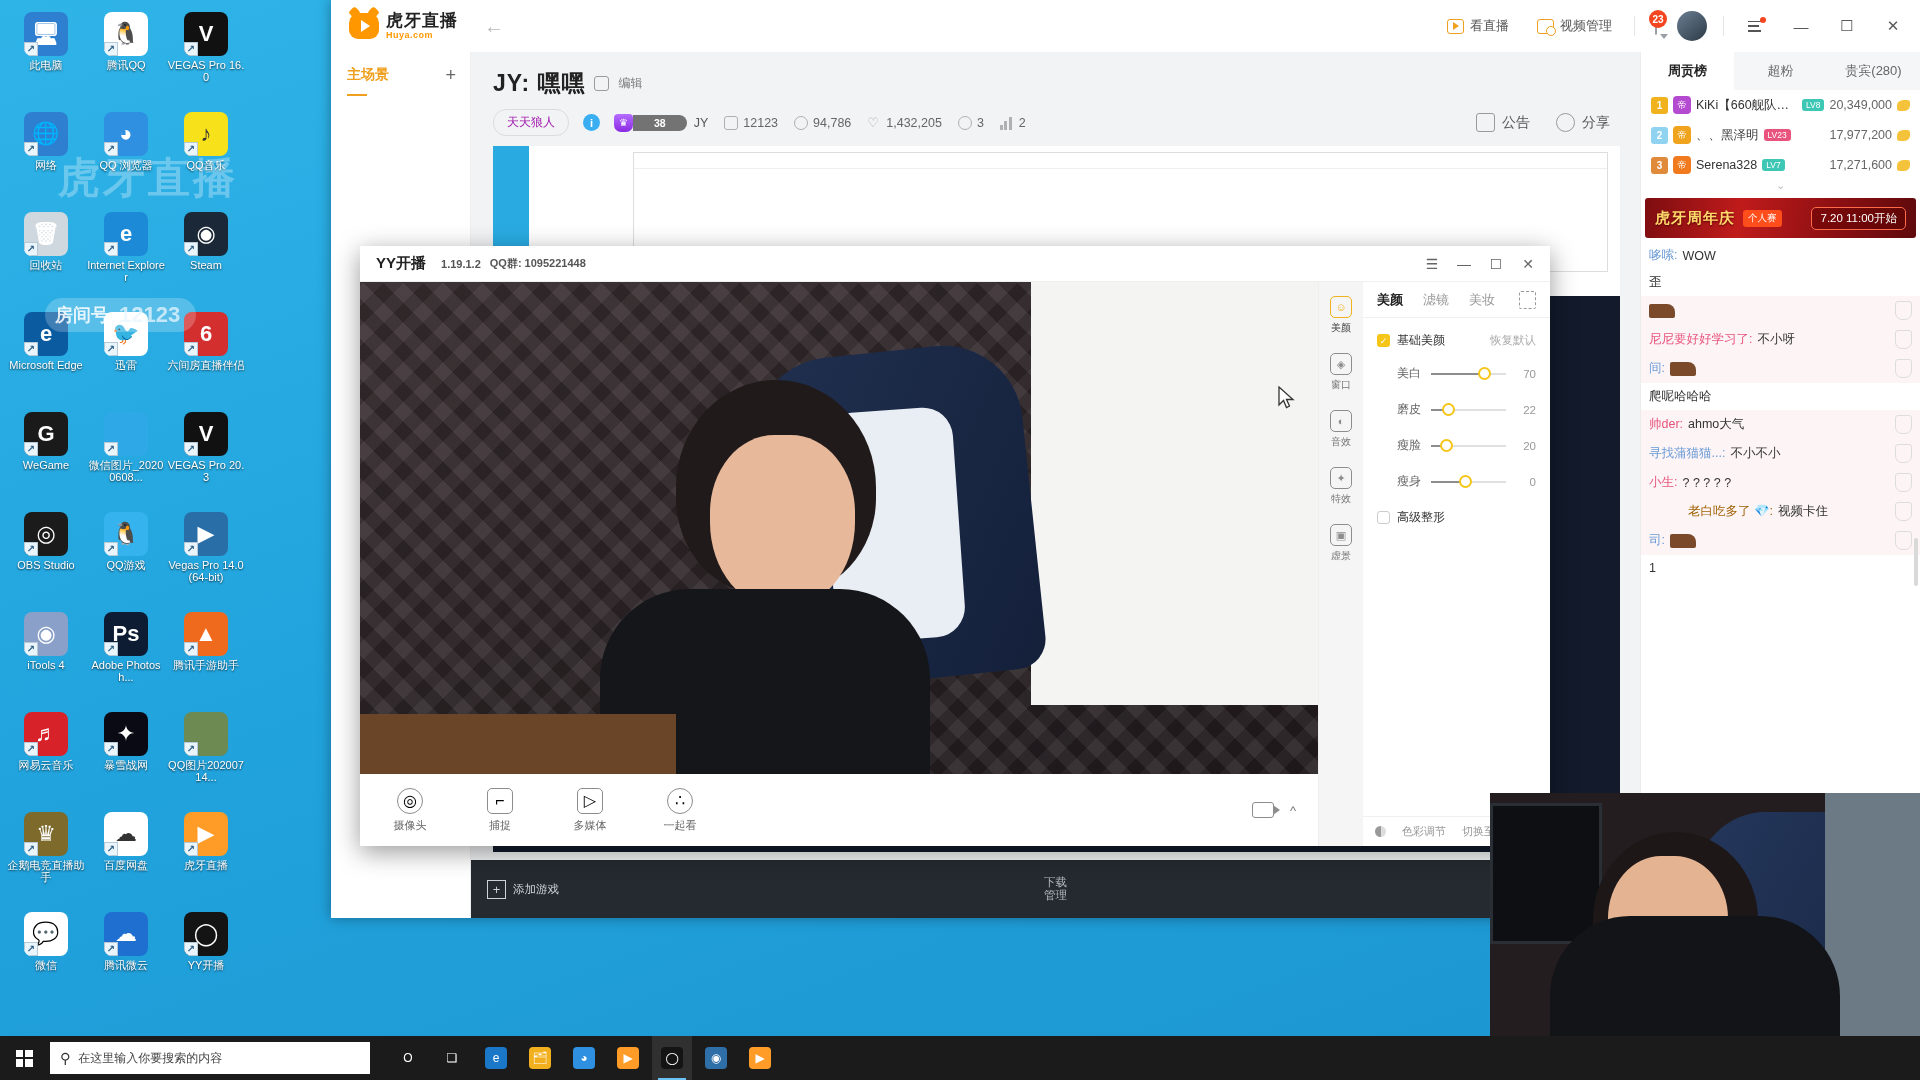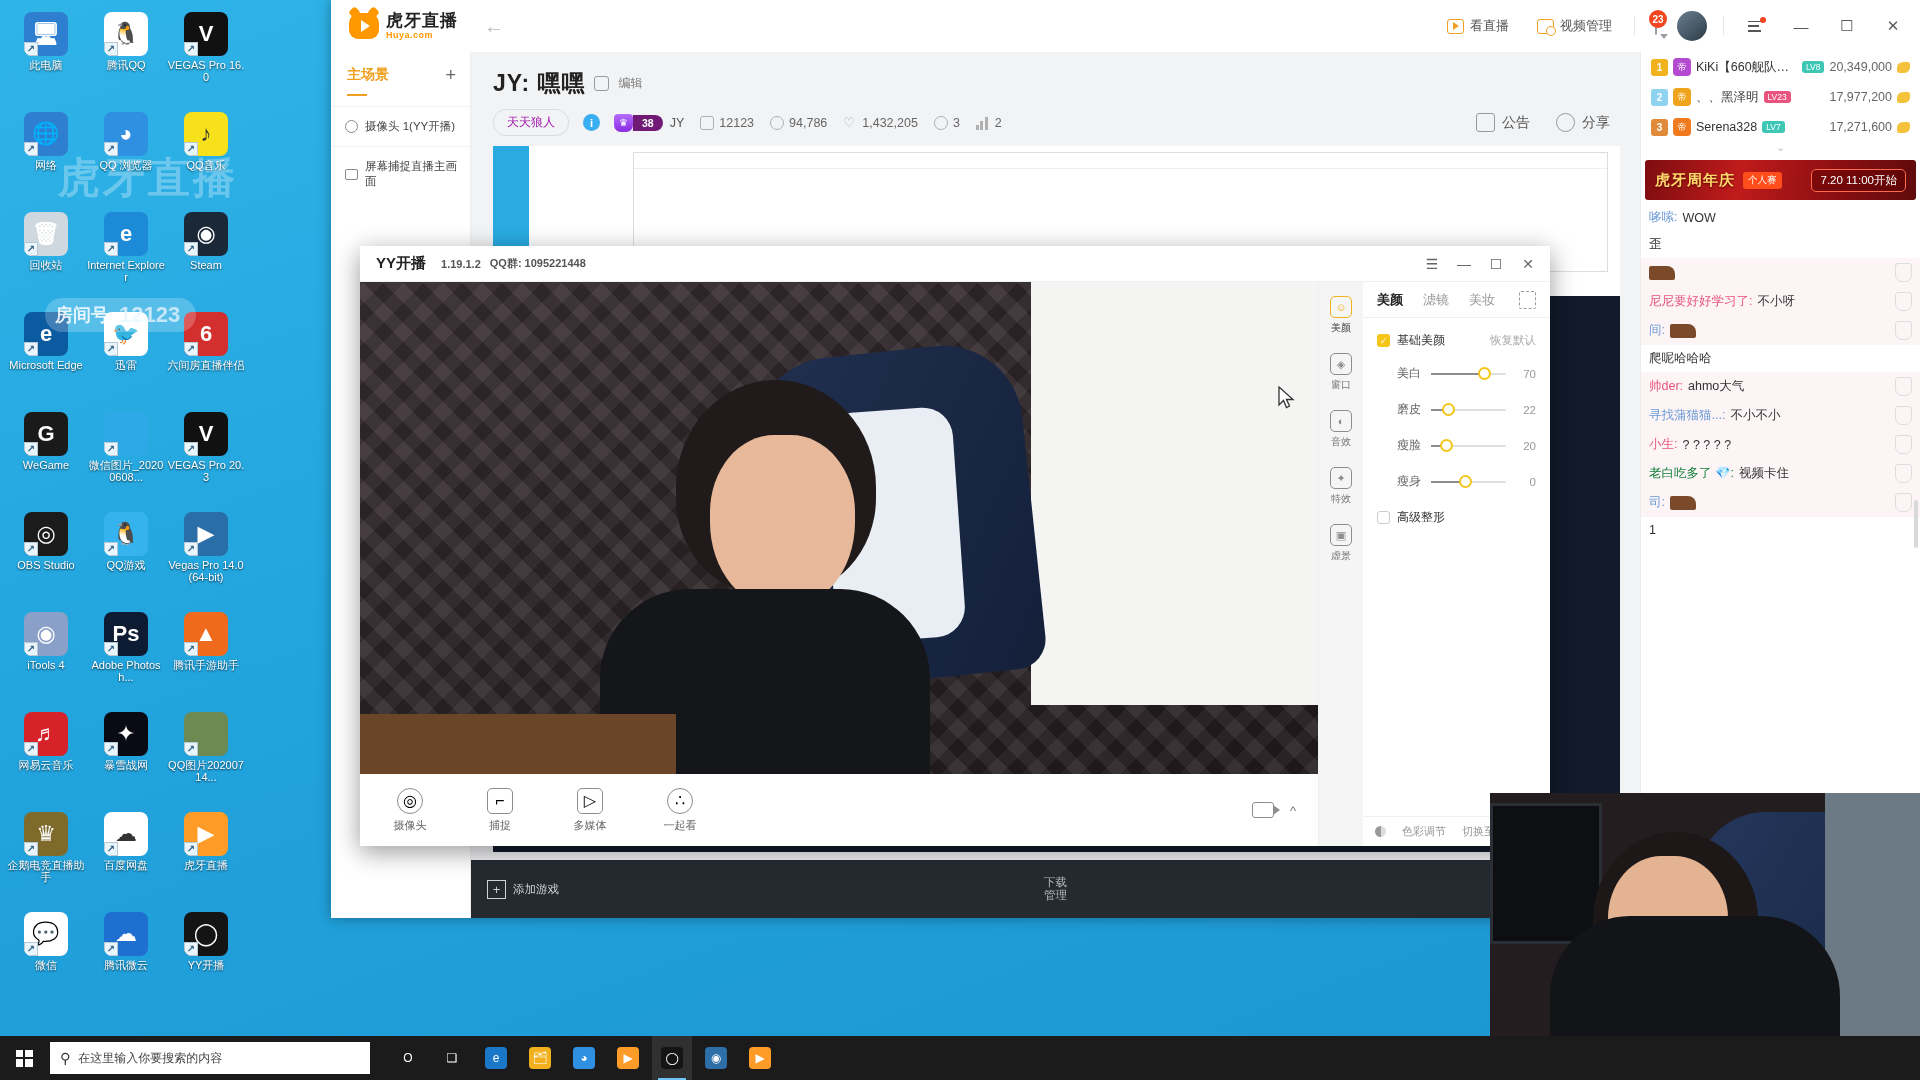--- a/index.html
+++ b/index.html
@@ -138,21 +138,21 @@
   #center { flex:1; display:flex; flex-direction:column; min-width:0; }
   #title-row { padding:16px 0 0 22px; display:flex; align-items:center; gap:9px;}
   #title-row .title { font-size:23px; font-weight:bold; color:#222; letter-spacing:1px;}
   .pen { width:15px;height:15px;border:1.5px solid #9b9b9b;border-radius:3px;}
   #title-row .edit { font-size:12px; color:#777; }
   #stats-row { display:flex; align-items:center; gap:0px; padding:10px 0 0 22px; }
   .tag-pill { border:1px solid #dcdcdc; border-radius:13px; padding:4px 13px; font-size:12px; color:#a21caf; }
   .info-dot { width:17px;height:17px;border-radius:50%;background:#39aef0;color:#fff;font-size:11px;font-weight:bold;display:flex;align-items:center;justify-content:center;margin-left:14px;}
   #vip-badge { display:flex;align-items:center;margin-left:14px;}
   #vip-badge .crown { width:19px;height:18px;background:linear-gradient(180deg,#b56cff,#8a2be2);border-radius:4px 4px 7px 7px;position:relative;color:#fff;font-size:10px;display:flex;align-items:center;justify-content:center;}
-  #vip-badge .num { background:#701a75;color:#fff;font-size:10.5px;font-weight:bold;padding:2px 9px;border-radius:0 8px 8px 0;}
+  #vip-badge .num { background:#737373;color:#fff;font-size:10.5px;font-weight:bold;padding:2px 21px;border-radius:0 8px 8px 0;}
   .stat { display:flex;align-items:center;gap:5px;margin-left:16px;font-size:12.5px;color:#666;}
   .stat .si { width:14px;height:14px;border:1.4px solid #b0b0b0;border-radius:3px;flex:none;}
   .stat .si.round { border-radius:50%;}
   .stat .si.heart { border:none;color:#b0b0b0;font-size:13px;line-height:13px;border-radius:0;}
   .stat .si.bars { border:none; display:flex; align-items:flex-end; gap:1.5px; }
   .stat .si.bars i { width:3px;background:#b0b0b0;display:block;}
   #jy-label { font-size:12.5px; color:#555; margin-left:7px; }
   #head-actions { margin-left:auto; display:flex; align-items:center; gap:26px; padding-right:30px; }
   .ha { display:flex;align-items:center;gap:7px;font-size:14px;color:#555;}
   .ha .hi { width:19px;height:19px;border:1.6px solid #9a9a9a;border-radius:3px;}
@@ -498,30 +498,20 @@
   </div>
 
   <div id="huya-body">
 
     <div id="scene-panel">
       <div id="scene-head">
         <span class="t">主场景</span>
         <span class="plus">+</span>
       </div>
       <div id="scene-underline"></div>
-      <div id="scene-items">
-          <div class="scene-item">
-            <span class="s-ic"></span>
-            <span>摄像头 1(YY开播)</span>
-          </div>
-          <div class="scene-item">
-            <span class="s-ic mon"></span>
-            <span>屏幕捕捉直播主画面</span>
-          </div>
-        </div>
     </div>
 
     <div id="center">
       <div id="title-row">
         <span class="title">JY: 嘿嘿</span>
         <span class="pen"></span>
         <span class="edit">编辑</span>
       </div>
 
       <div id="stats-row">
@@ -596,20 +586,25 @@
           <span class="t">
             <div>好友与</div>
             <div>聊天</div>
           </span>
           <span class="circ">+</span>
         </div>
       </div>
     </div>
 
     <div id="right-col">
+      <div id="rank-tabs">
+          <div class="rtab active">周贡榜</div>
+          <div class="rtab">超粉</div>
+          <div class="rtab">贵宾(280)</div>
+        </div>
       <div id="rank-rows">
           <div class="rank-row">
             <span class="rk-medal" style="background: rgb(240, 178, 29);">1</span>
             <span class="rk-av" style="background: rgb(180, 74, 208);">帝</span>
             <span class="rk-name">KiKi【660舰队团】</span>
             <span class="rk-lv" style="background: rgb(61, 199, 180);">LV8</span>
             <span class="rk-val">20,349,000</span>
             <span class="rk-coin"></span>
           </div>
           <div class="rank-row">
@@ -672,21 +667,21 @@
               <span class="c-user" style="color: rgb(106, 154, 214);">寻找蒲猫猫...:</span>
               <span class="c-txt">不小不小</span>
               <span class="c-act"></span>
             </div>
             <div class="chat-row alt">
               <span class="c-user" style="color: rgb(232, 84, 125);">小生:</span>
               <span class="c-txt">? ? ? ? ?</span>
               <span class="c-act"></span>
             </div>
             <div class="chat-row alt">
-              <span class="c-user" style="color: #15803d;">老白吃多了 💎:</span>
+              <span class="c-user" style="color: #a16207; margin-left: 39px;">老白吃多了 💎:</span>
               <span class="c-txt">视频卡住</span>
               <span class="c-act"></span>
             </div>
             <div class="chat-row alt">
               <span class="c-user" style="color: rgb(106, 154, 214);">司:</span>
               <span class="c-gift"></span>
               <span class="c-act"></span>
             </div>
             <div class="chat-row">
               <span class="c-txt">1</span>

